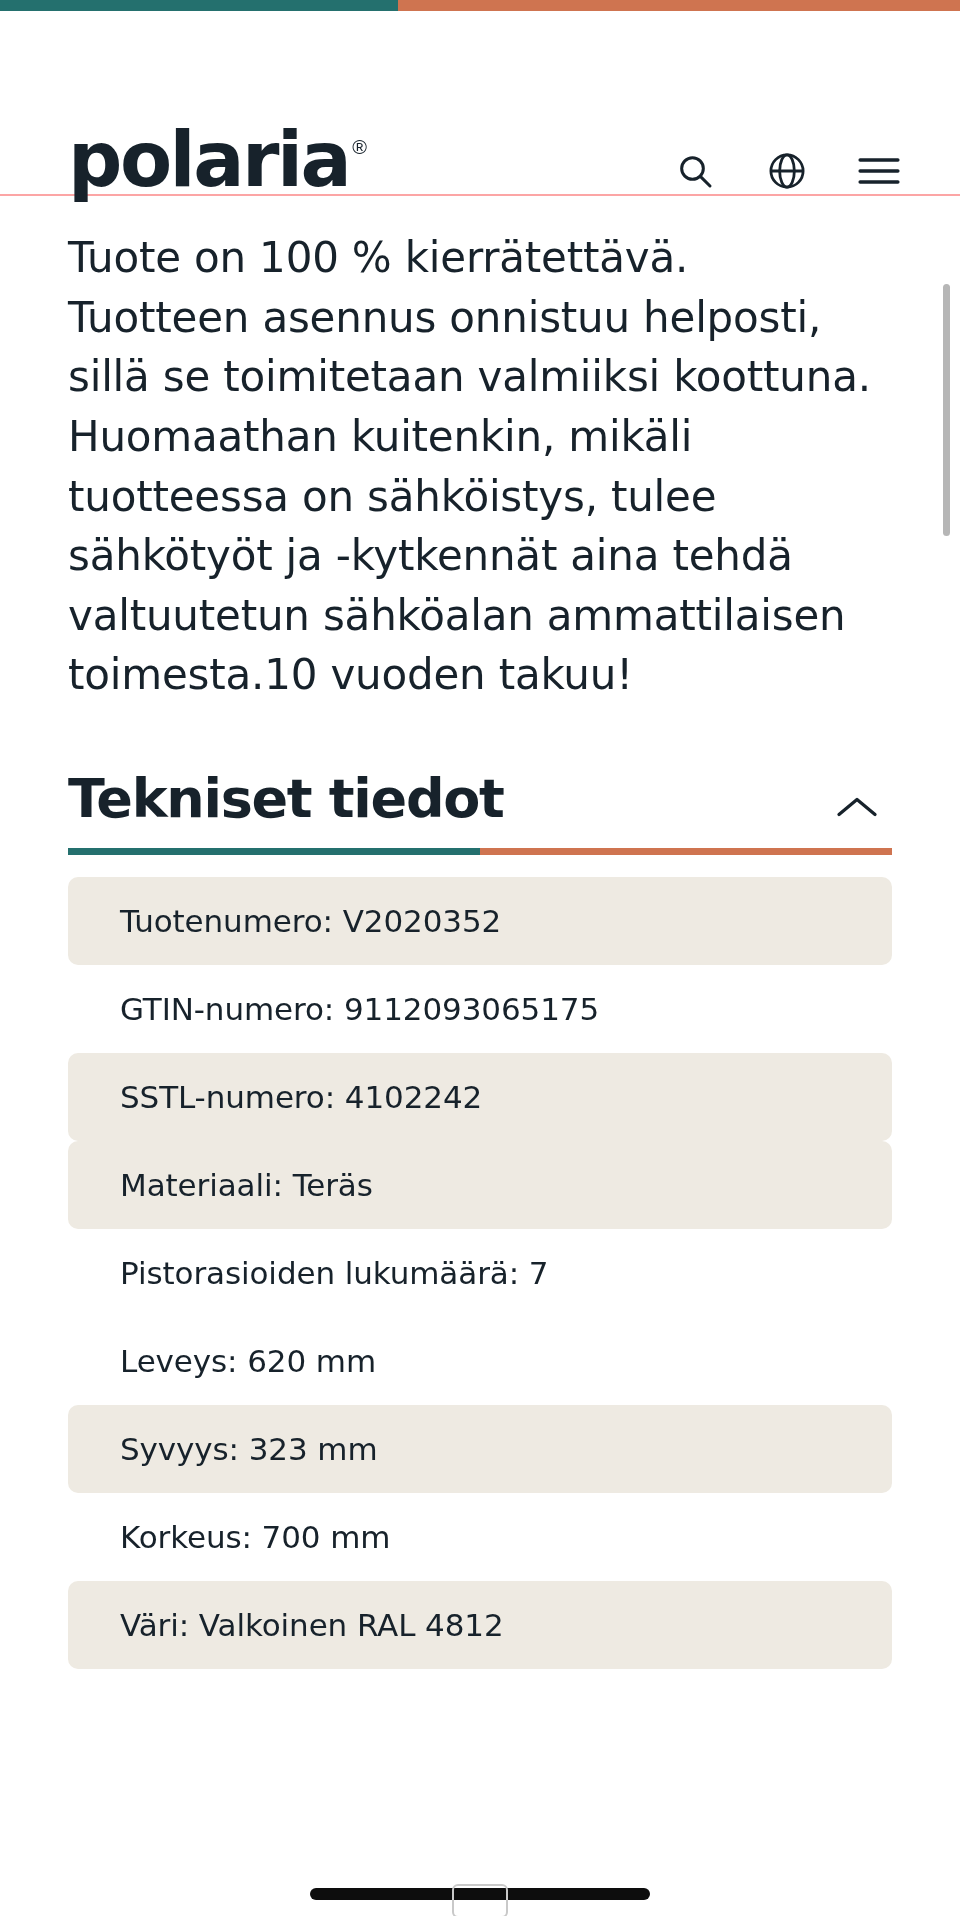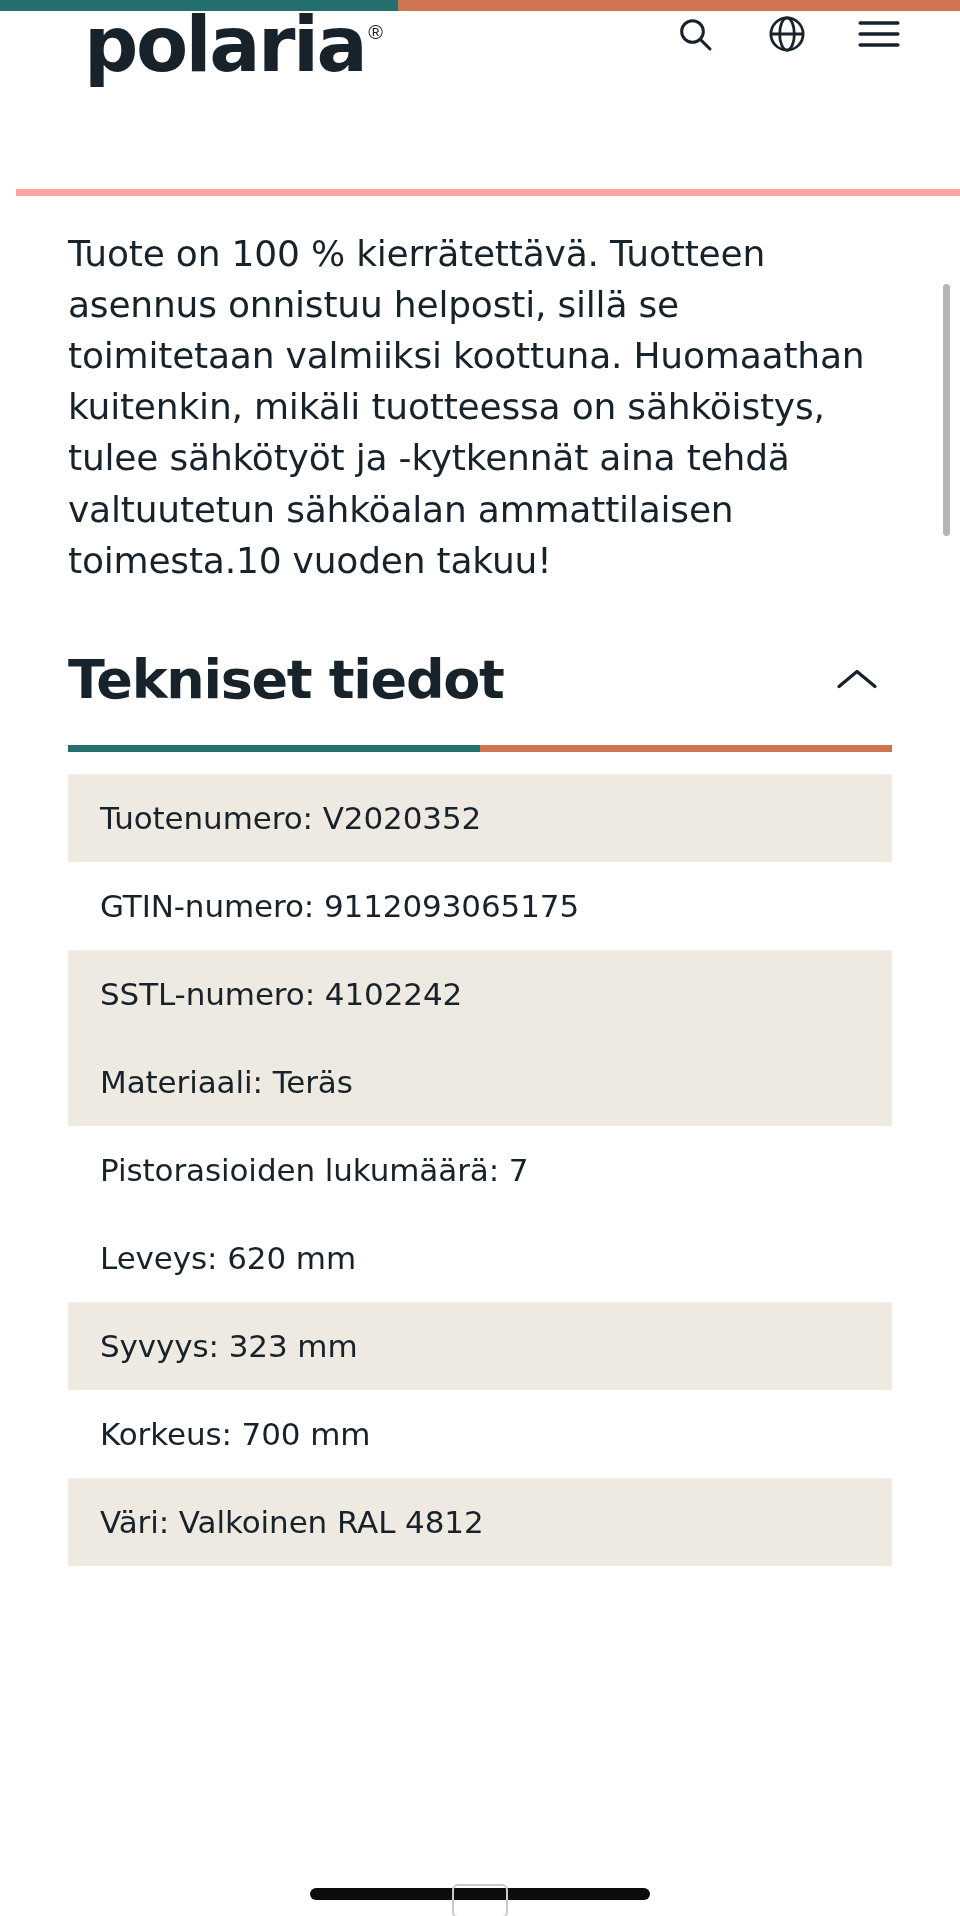--- a/index.html
+++ b/index.html
@@ -24,25 +24,24 @@
     width: 100%;
     height: 11px;
   }
   .top-accent .teal { background: #24706e; flex: 0 0 41.5%; }
   .top-accent .coral { background: #cf7450; flex: 1 1 auto; }
 
   
   .header {
     position: relative;
     height: 185px;
-    border-bottom: 7px solid #fca5a5;
-    display: flex;
-    align-items: flex-start;
+    border-bottom: 2px solid #fca5a5;
+    display: flex;
+    align-items: flex-end;
     padding: 0 40px 0 68px;
-    margin-left: 16px;
   }
   .logo-wrap {
     display: flex;
     align-items: flex-start;
     flex: 1 1 auto;
   }
   .logo {
     font-family: "DejaVu Sans", sans-serif;
     font-weight: 700;
     font-size: 76px;
@@ -74,40 +73,40 @@
     cursor: pointer;
     color: #17222b;
   }
 
   
   .content {
     padding: 0 68px;
     position: relative;
   }
   .para {
-    font-size: 36px;
+    font-size: 42px;
     line-height: 1.42;
     color: #17222b;
     letter-spacing: -0.2px;
     padding-top: 32px;
     max-width: 810px;
     font-family: "DejaVu Sans", sans-serif;
     font-weight: 400;
   }
 
   
   .accordion {
     margin-top: 62px;
   }
   .accordion-head {
     display: flex;
-    align-items: center;
+    align-items: flex-end;
     justify-content: space-between;
     cursor: pointer;
-    padding-bottom: 34px;
+    padding-bottom: 18px;
   }
   .accordion-title {
     font-family: "DejaVu Sans", sans-serif;
     font-weight: 700;
     font-size: 54px;
     letter-spacing: -1.3px;
     color: #17222b;
   }
   .chevron {
     width: 46px;
@@ -127,25 +126,26 @@
   .divider .coral { background: #cf7450; flex: 1 1 auto; }
 
   
   .spec-table {
     margin-top: 22px;
   }
   .spec-row {
     height: 88px;
     display: flex;
     align-items: center;
-    padding-left: 32px;
+    padding-left: 52px;
     font-size: 31px;
     color: #17222b;
     font-family: "DejaVu Sans", sans-serif;
     letter-spacing: -0.1px;
+    border-radius: 10px;
   }
   .spec-row.alt { background: #eeeae2; }
 
   
   .scrollbar {
     position: absolute;
     right: 10px;
     top: 284px;
     width: 7px;
     height: 252px;

